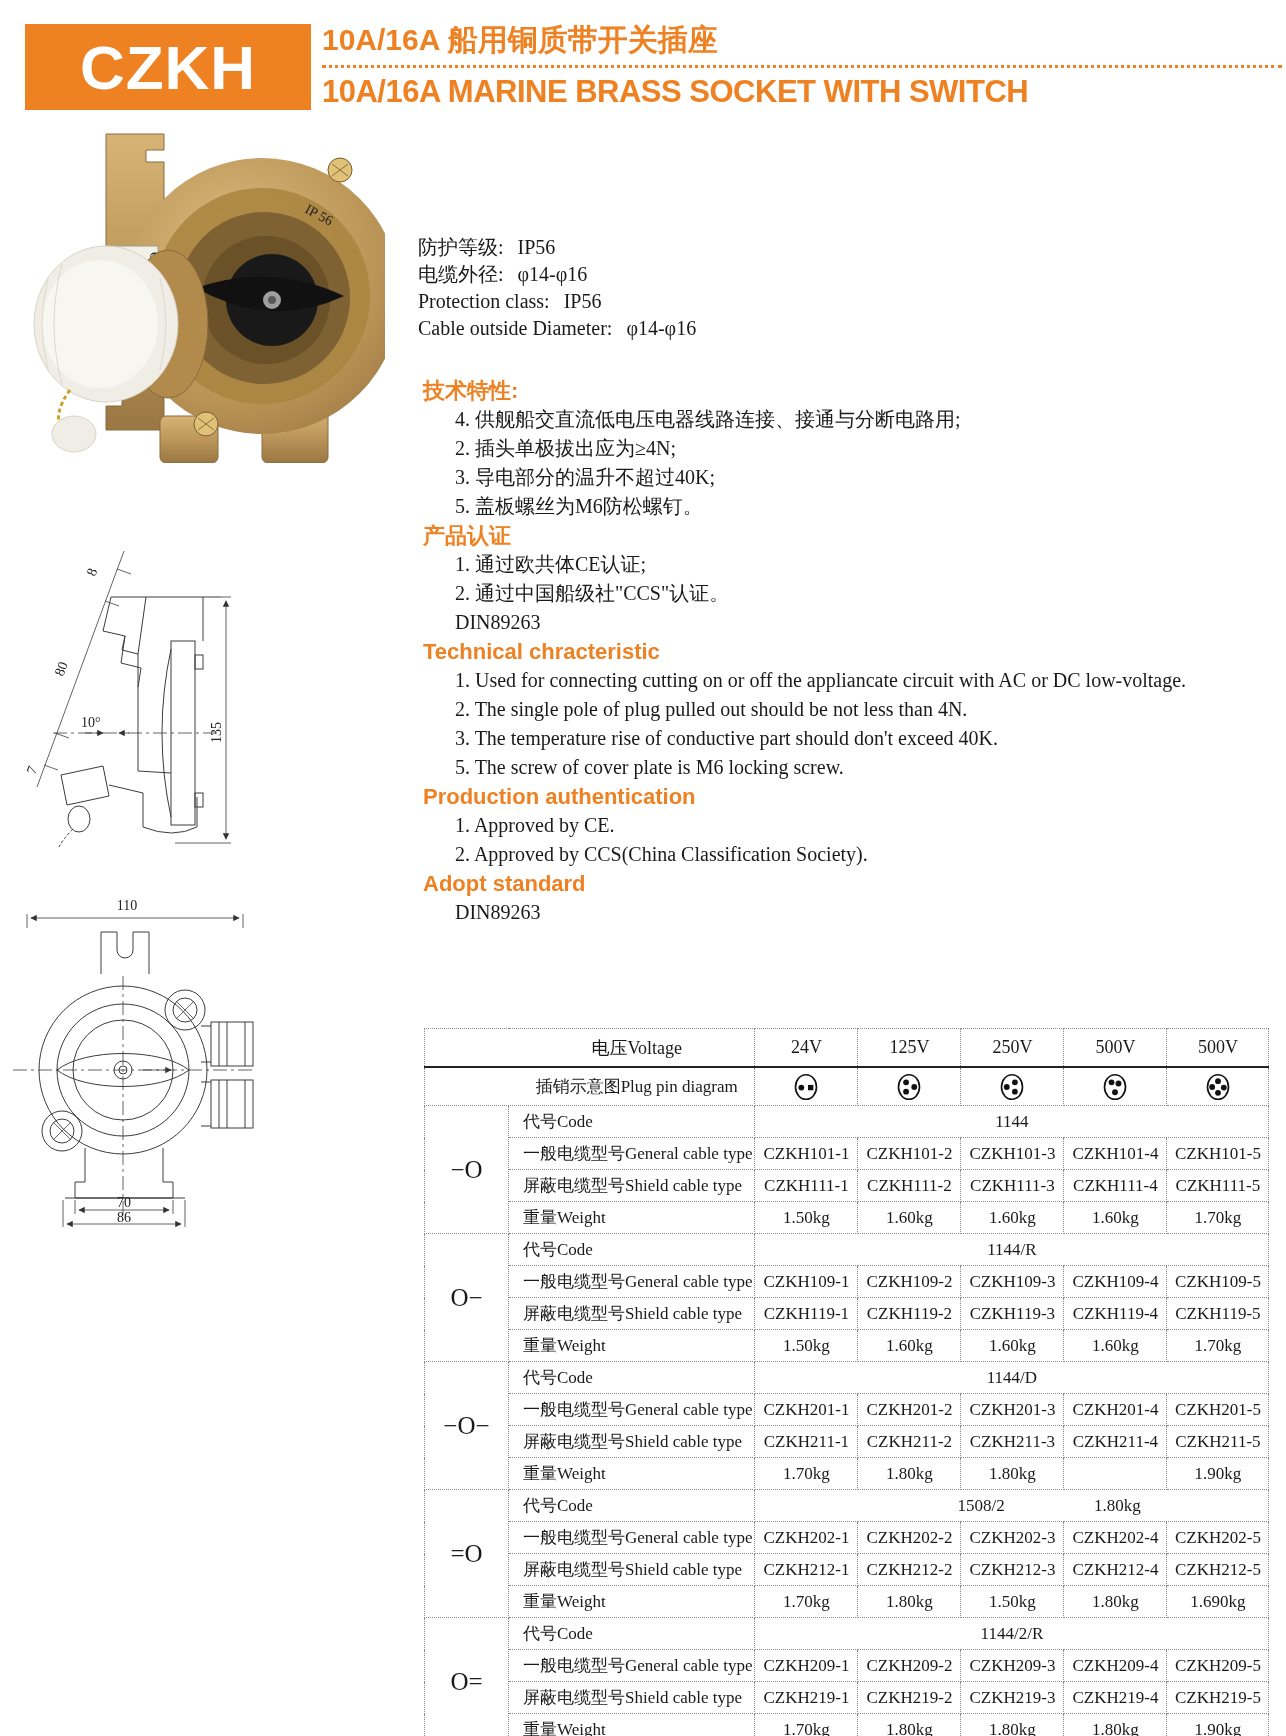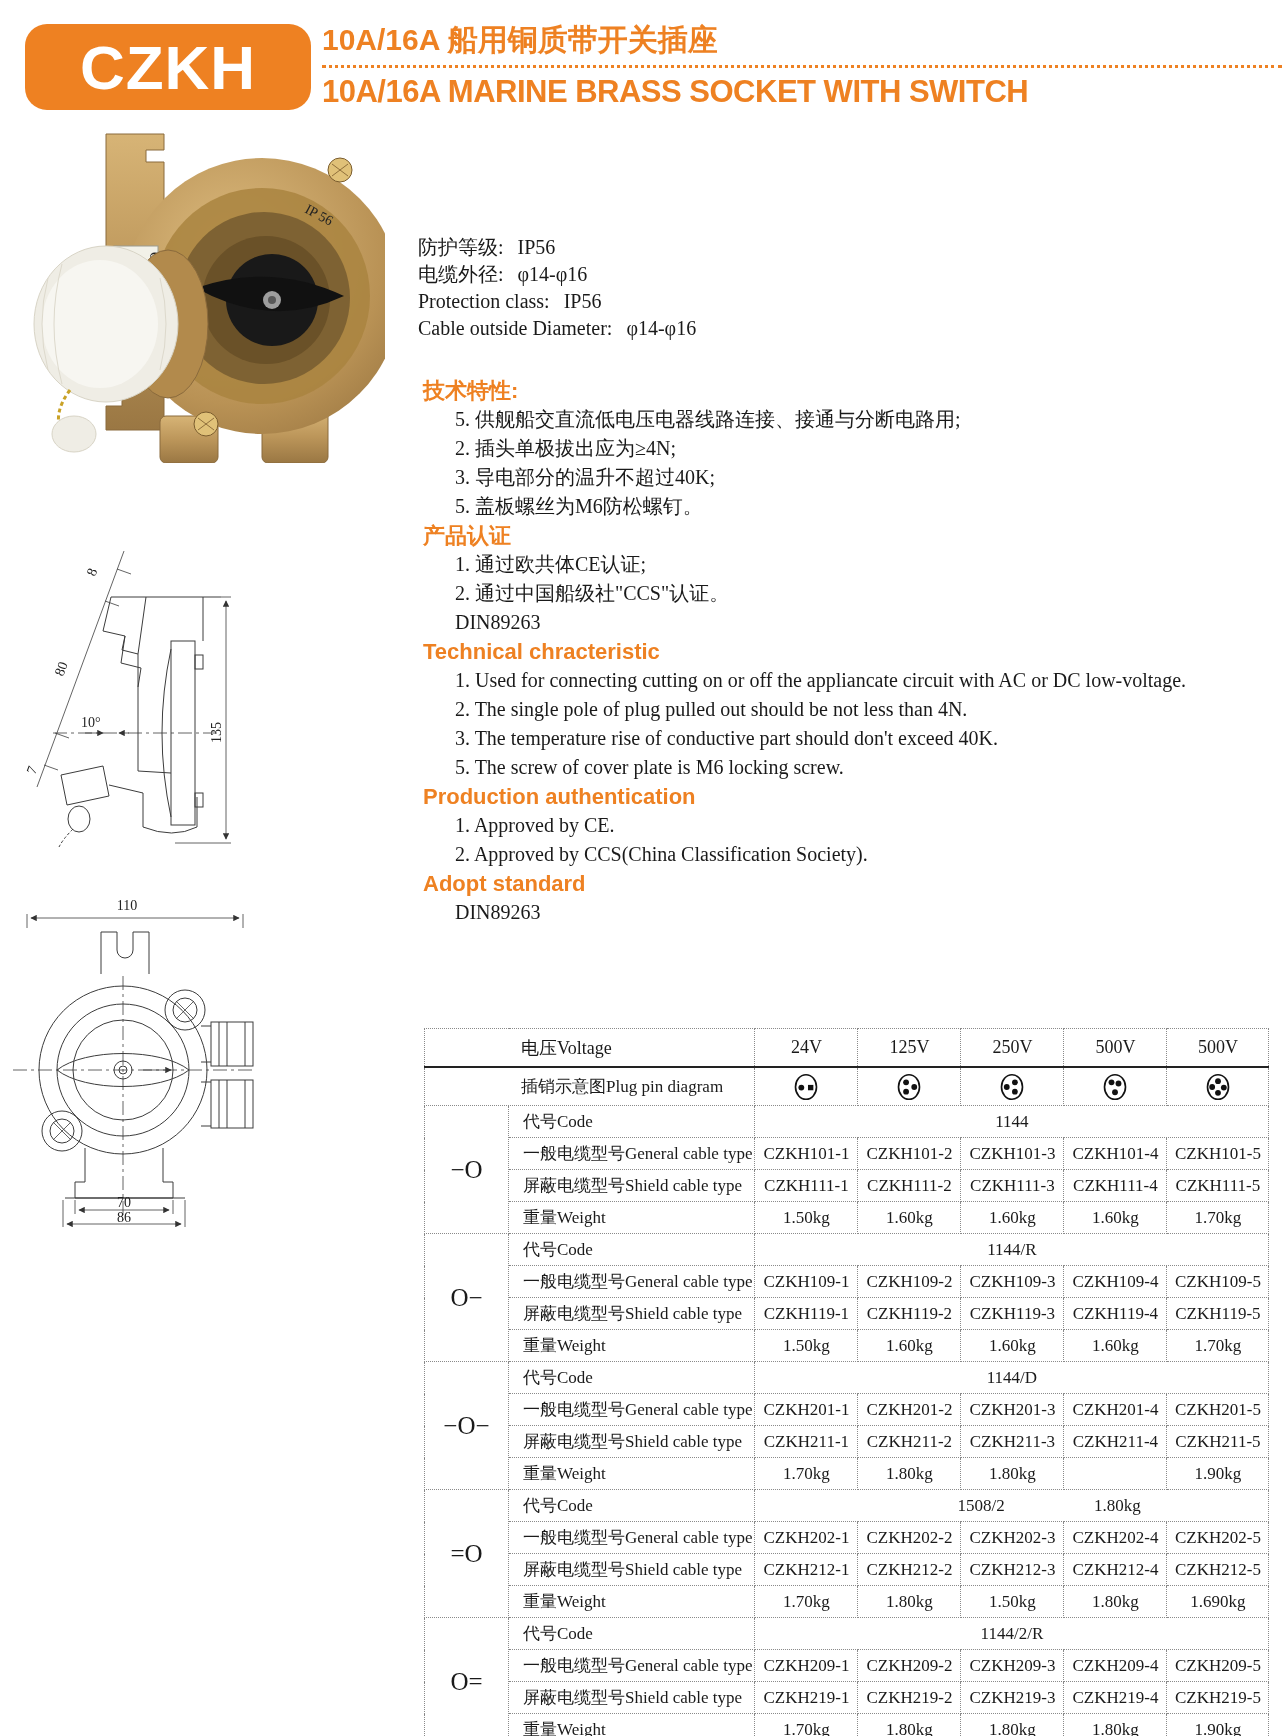--- a/index.html
+++ b/index.html
@@ -2,21 +2,21 @@
 <html style="--accent: #EE8122;"><head>
 <meta charset="utf-8">
 <style>
   :root{ --accent:#EE8122; }
   html,body{margin:0;padding:0;background:#fff;}
   body{width:1286px;height:1736px;position:relative;font-family:"Liberation Serif",serif;color:#1a1a1a;overflow:hidden;}
   .page{position:absolute;inset:0;}
 
   .logo{position:absolute;left:25px;top:24px;width:286px;height:86px;background:var(--accent);
         color:#fff;font-family:"Liberation Sans",sans-serif;font-weight:bold;font-size:62px;
-        display:flex;align-items:center;justify-content:center;letter-spacing:1px;border-radius:22px;}
+        display:flex;align-items:center;justify-content:center;letter-spacing:1px;}
   .titles{position:absolute;left:322px;top:22px;right:4px;}
   .title-cn{color:var(--accent);font-family:"Liberation Sans",sans-serif;font-weight:bold;font-size:30px;line-height:36px;}
   .title-divider{border-bottom:3px dotted var(--accent);height:6px;margin:1px 0 5px;}
   .title-en{color:var(--accent);font-family:"Liberation Sans",sans-serif;font-weight:bold;font-size:31px;line-height:38px;letter-spacing:-0.5px;}
 
   .photo{position:absolute;left:10px;top:128px;}
   .side-drawing{position:absolute;left:25px;top:535px;}
   .front-drawing{position:absolute;left:5px;top:880px;}
   svg text{font-family:"Liberation Serif",serif;font-size:14px;fill:#222;}
 
@@ -24,21 +24,21 @@
   .spec-val{margin-left:14px;}
 
   .sections{position:absolute;left:423px;top:376px;width:856px;}
   .sec-h{color:var(--accent);font-family:"Liberation Sans",sans-serif;font-weight:bold;font-size:22px;line-height:29px;}
   .sec-item{font-size:20px;line-height:29px;padding-left:32px;}
 
   .table-wrap{position:absolute;left:424px;top:1028px;}
   table.spec-table{border-collapse:collapse;table-layout:fixed;}
   .spec-table td{border:1px dotted #8a8a8a;font-size:17px;height:31px;padding:0 2px;white-space:nowrap;overflow:hidden;}
   .spec-table td.lab{padding-left:14px;text-align:left;}
-  .spec-table td.head-lab{padding-left:96px;text-align:left;}
+  .spec-table td.head-lab{padding-left:96px;text-align:center;}
   .spec-table td.val{text-align:center;}
   .row-voltage td{height:37px;border-bottom:2px solid #222;font-size:18px;}
   .row-pins td{height:37px;}
   td.sym{text-align:center;font-size:25px;}
   td.code{position:relative;text-align:center;}
   td.code.has-extra span:first-child{position:absolute;left:44%;top:50%;transform:translate(-50%,-50%);}
   td.code .code-extra{position:absolute;left:66%;top:50%;transform:translateY(-50%);}
 </style>
 </head>
 <body>
@@ -104,21 +104,21 @@
 
   <div class="spec-list">
       <div class="spec-line"><span>防护等级:</span><span class="spec-val">IP56</span></div>
       <div class="spec-line"><span>电缆外径:</span><span class="spec-val">φ14-φ16</span></div>
       <div class="spec-line"><span>Protection class:</span><span class="spec-val">IP56</span></div>
       <div class="spec-line"><span>Cable outside Diameter:</span><span class="spec-val">φ14-φ16</span></div>
     </div>
 
   <div class="sections">
       <div class="sec-h">技术特性:</div>
-      <div class="sec-item">5. 供舰船交直流低电压电器线路连接、接通与分断电路用;</div>
+      <div class="sec-item">4. 供舰船交直流低电压电器线路连接、接通与分断电路用;</div>
       <div class="sec-item">2. 插头单极拔出应为≥4N;</div>
       <div class="sec-item">3. 导电部分的温升不超过40K;</div>
       <div class="sec-item">5. 盖板螺丝为M6防松螺钉。</div>
       <div class="sec-h">产品认证</div>
       <div class="sec-item">1. 通过欧共体CE认证;</div>
       <div class="sec-item">2. 通过中国船级社"CCS"认证。</div>
       <div class="sec-item">DIN89263</div>
       <div class="sec-h">Technical chracteristic</div>
       <div class="sec-item">1. Used for connecting cutting on or off the appliancate circuit with AC or DC low-voltage.</div>
       <div class="sec-item">2. The single pole of plug pulled out should be not less than 4N.</div>

